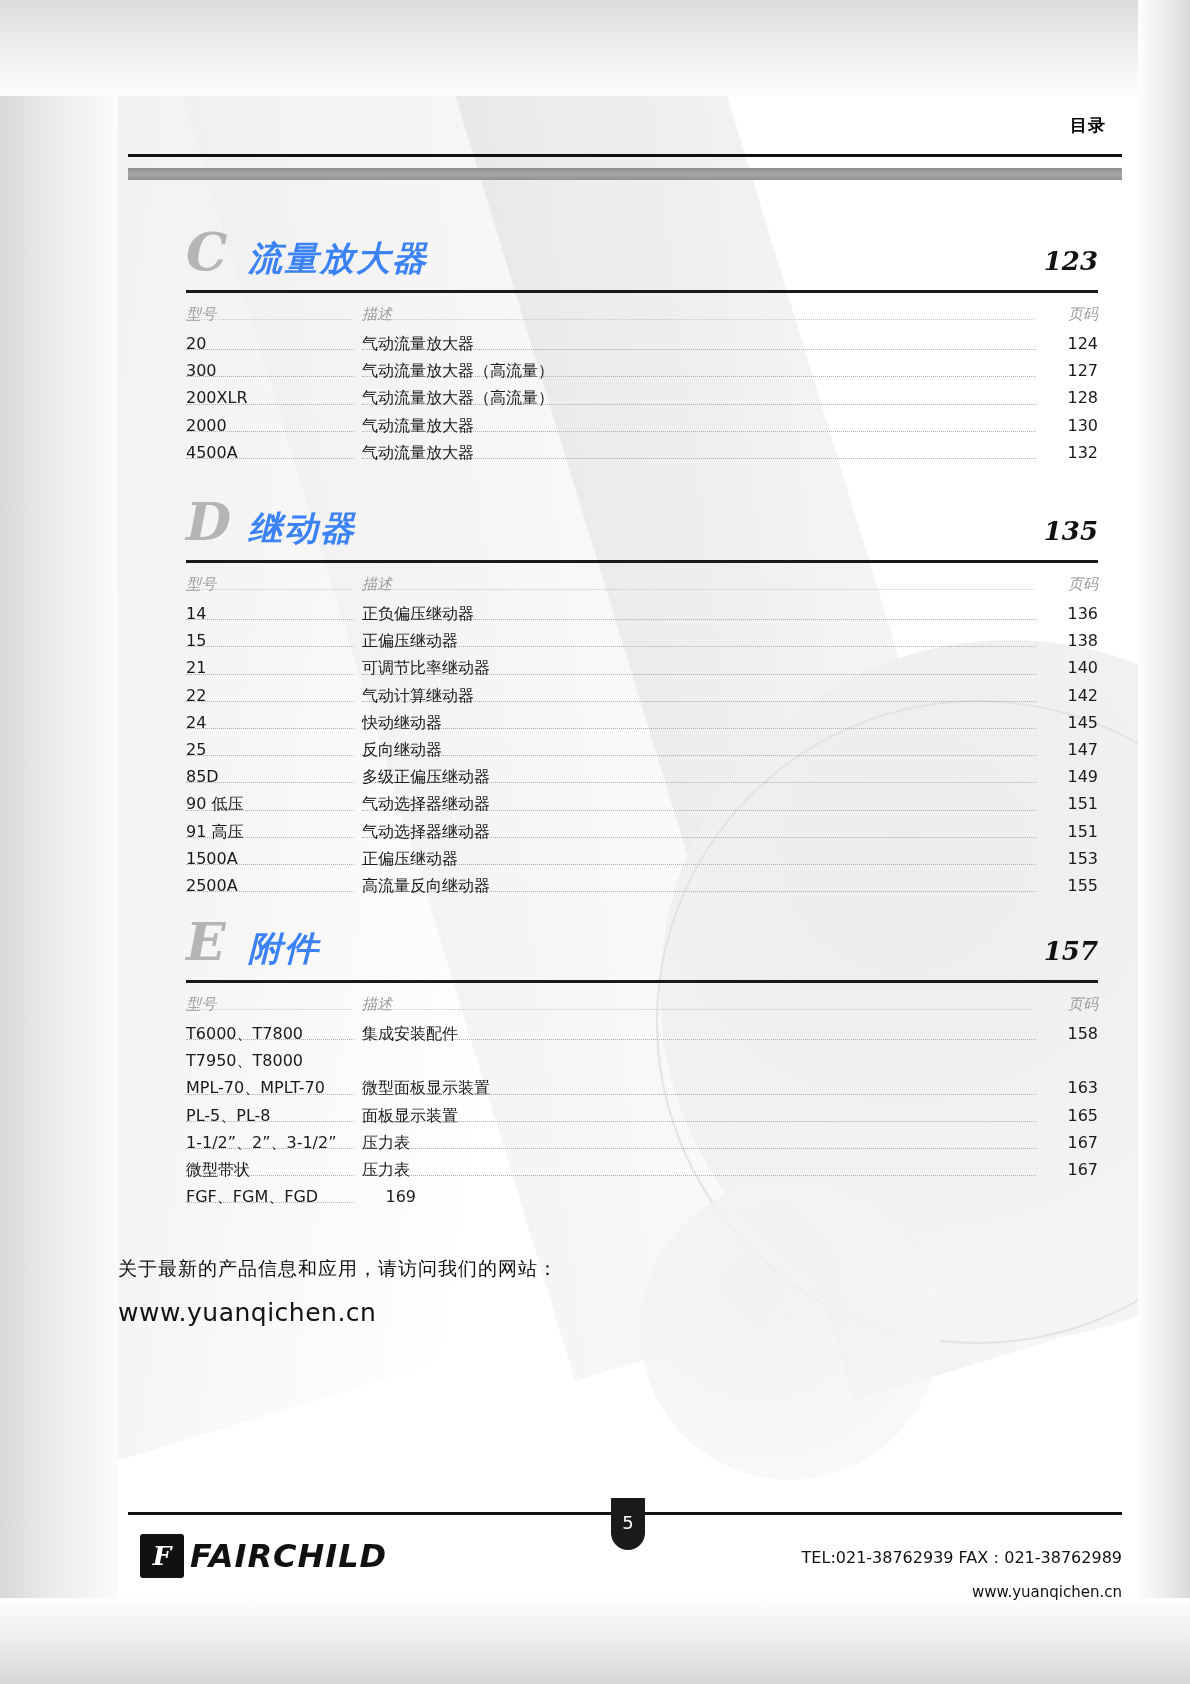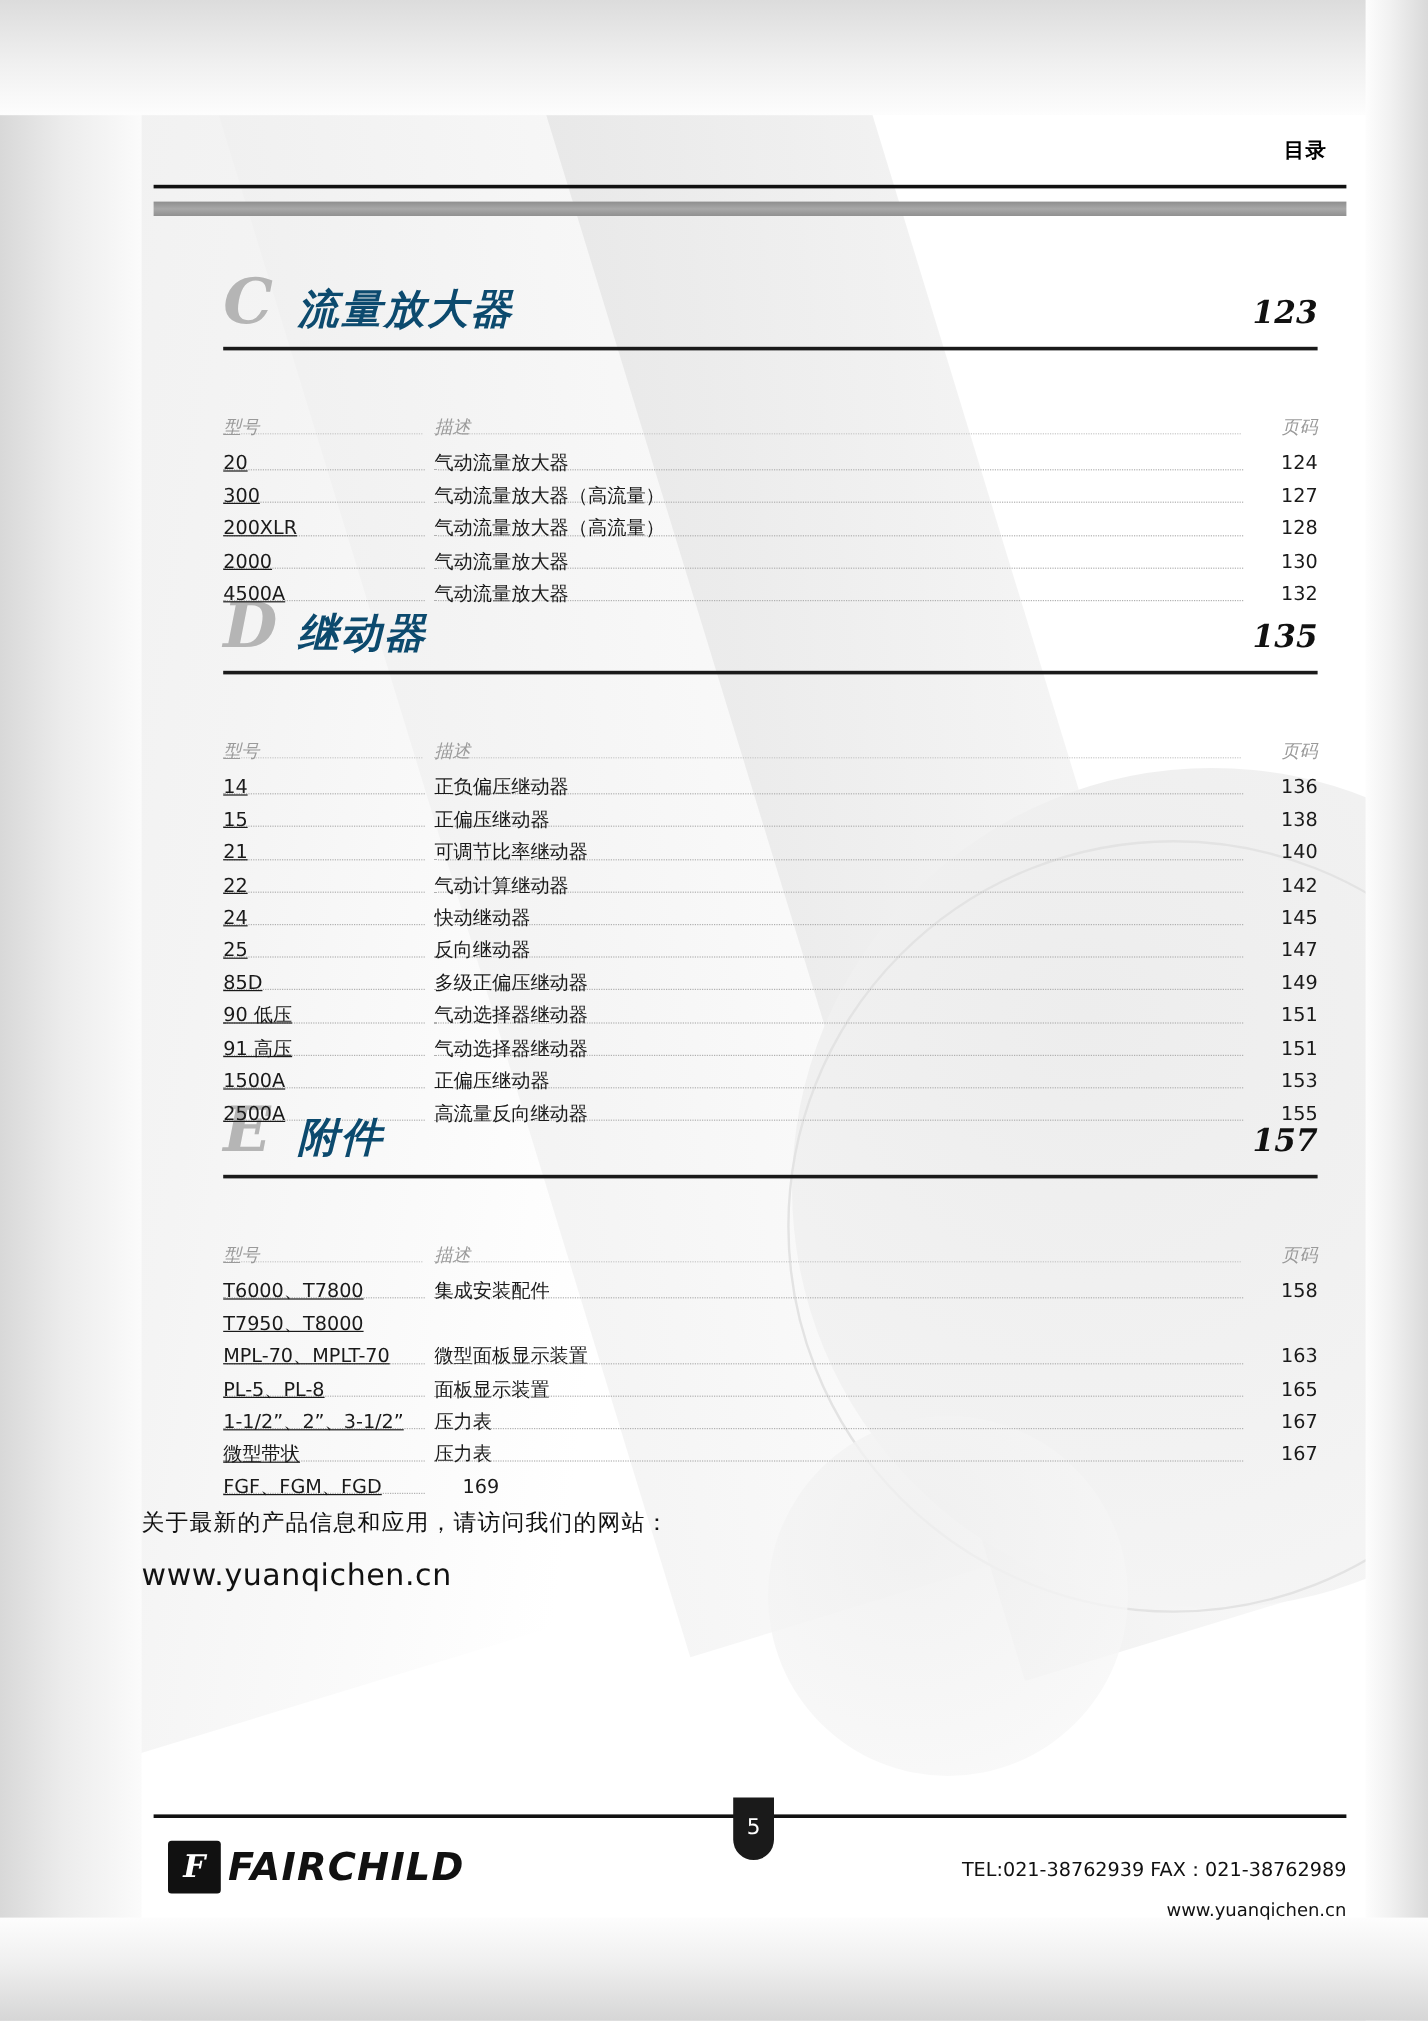--- a/index.html
+++ b/index.html
@@ -165,21 +165,21 @@
     font-size: 52px;
     color: #b5b5b5;
     width: 62px;
     line-height: 1;
   }
   .sec-title {
     font-size: 34px;
     font-weight: bold;
     font-style: italic;
     letter-spacing: 2px;
-    color: #0c4a6e;
+    color: #3b82f6;
     flex: 1;
   }
   .sec-page {
     font-family: "DejaVu Serif", "Liberation Serif", serif;
     font-style: italic;
     font-weight: bold;
     font-size: 26px;
     color: #111;
   }
   .sec-underline {
@@ -193,21 +193,21 @@
     align-items: flex-end;
     font-style: italic;
     font-size: 15px;
     color: #9a9a9a;
     margin-top: 12px;
     margin-bottom: 6px;
     justify-content: flex-end;
   }
   .col-head .c1 { width: 176px; position: relative; }
   .col-head .c2 { flex: 1; position: relative; }
-  .col-head .c3 { width: 54px; text-align: right; margin-top: 43px; }
+  .col-head .c3 { width: 54px; text-align: right; }
   .col-head .dots {
     position: absolute;
     left: 0; right: 10px; bottom: 4px;
     border-bottom: 1px dotted #c8c8c8;
     z-index: 0;
   }
   .col-head span.lbl {
     position: relative;
     z-index: 1;
     background: transparent;
@@ -219,21 +219,20 @@
     align-items: flex-end;
     font-size: 16px;
     color: #1a1a1a;
     line-height: 1.45;
     padding: 2px 0;
   }
   .toc-row .model {
     width: 176px;
     position: relative;
     white-space: nowrap;
-    text-decoration: underline;
   }
   .toc-row .desc {
     flex: 1;
     position: relative;
     white-space: nowrap;
   }
   .toc-row .pg {
     width: 54px;
     text-align: right;
     white-space: nowrap;

